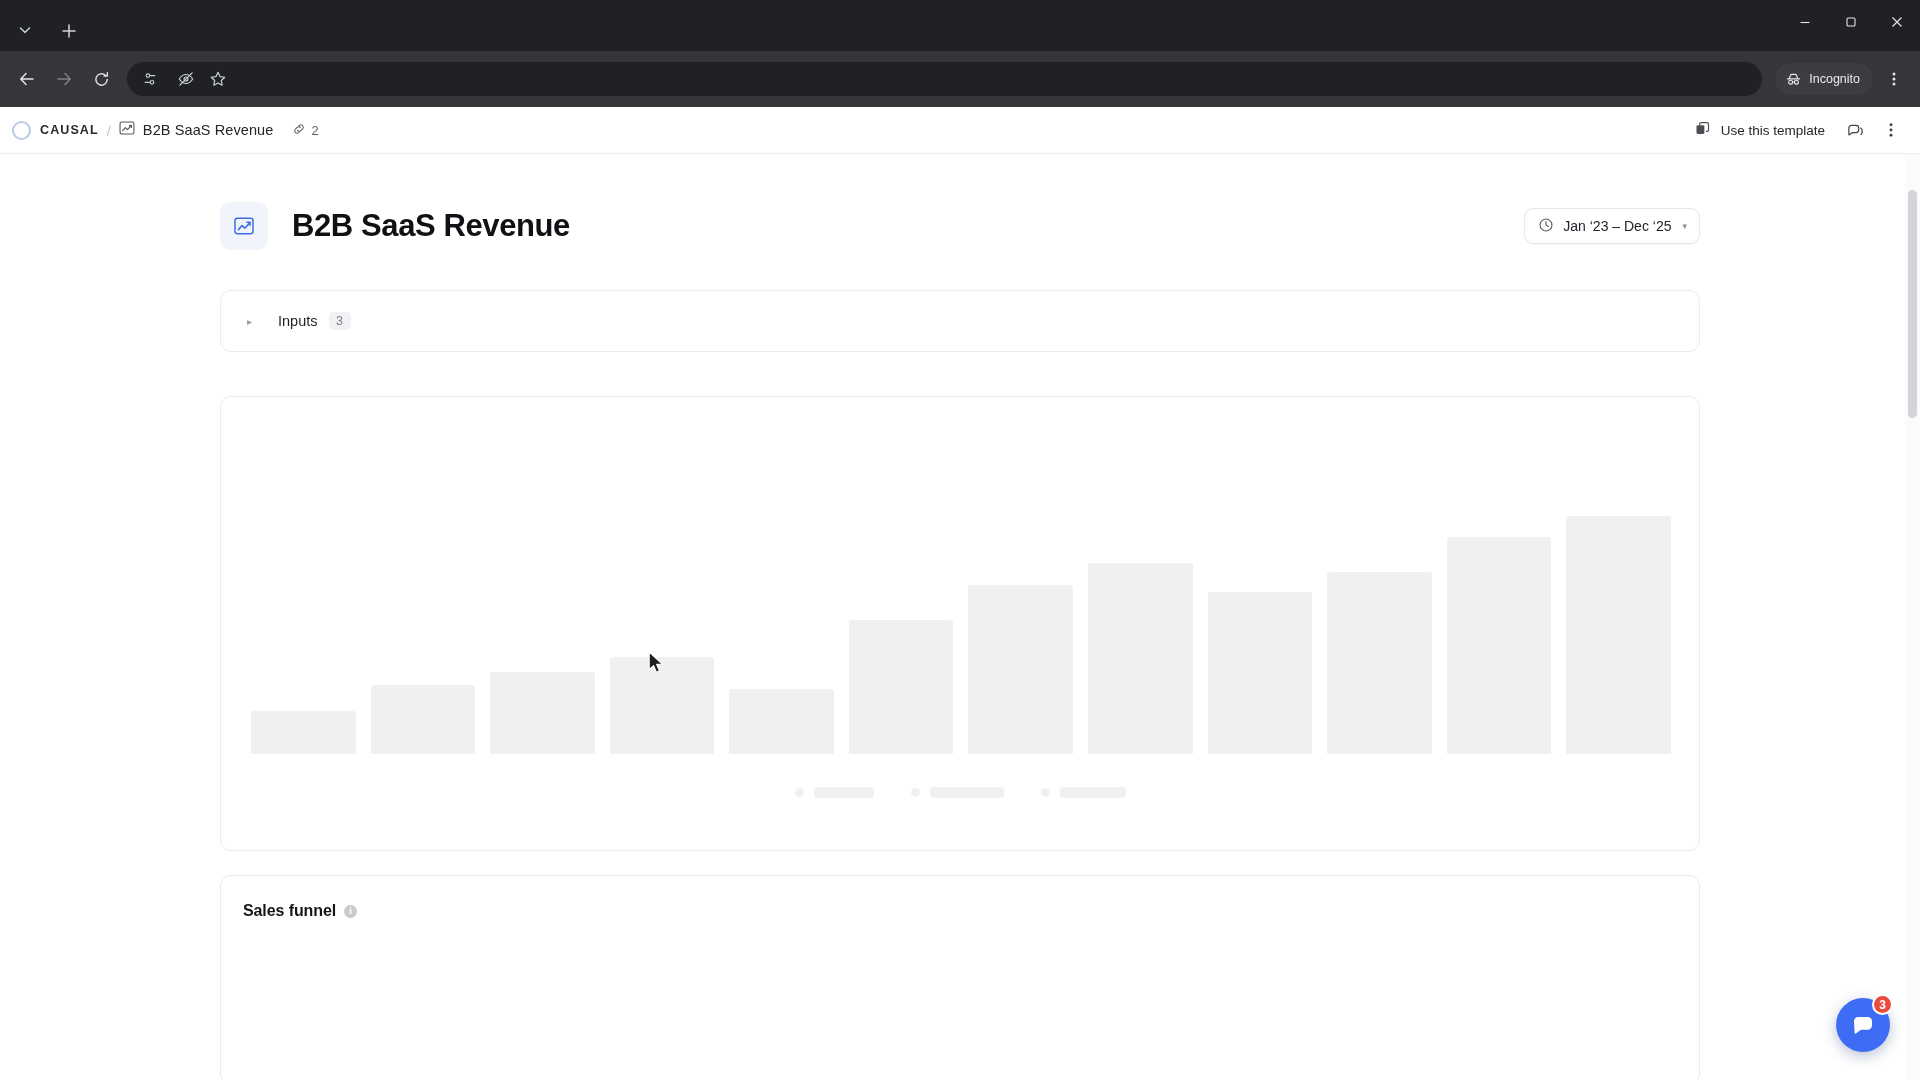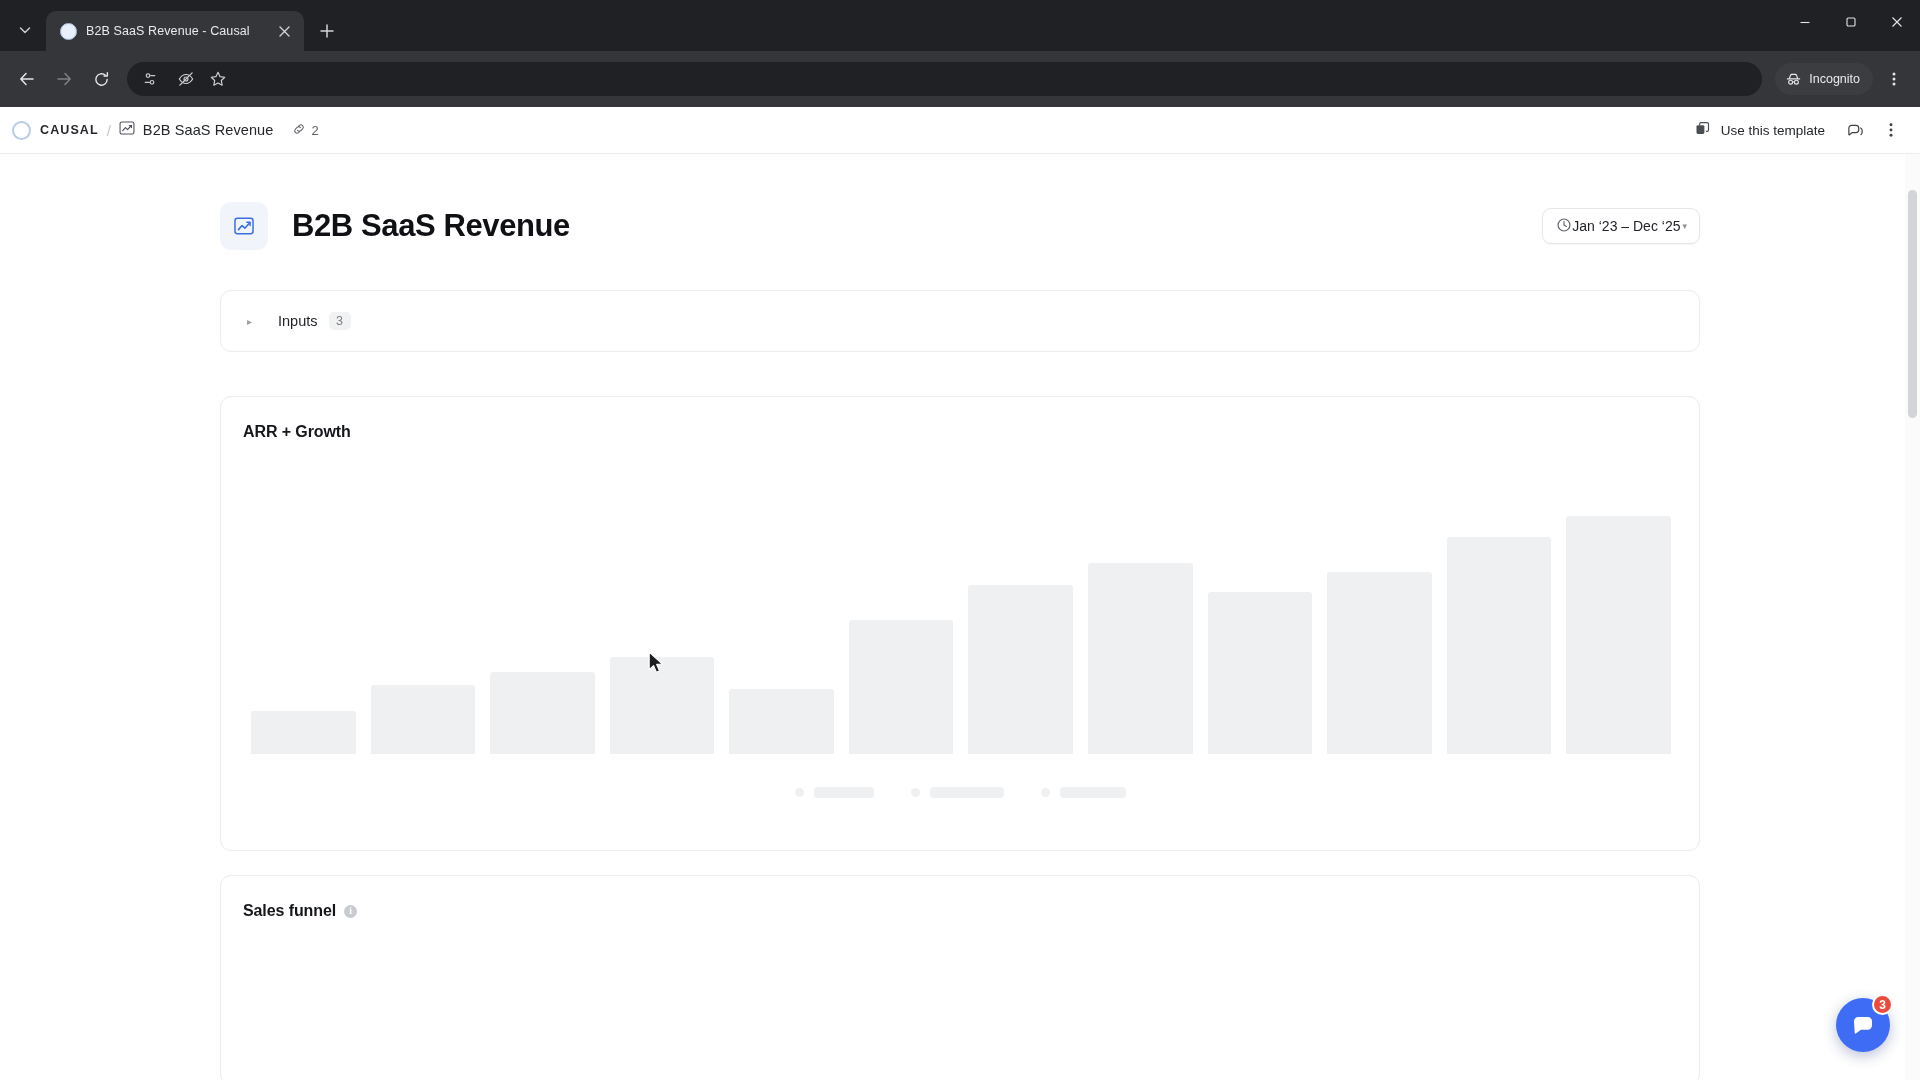--- a/index.html
+++ b/index.html
@@ -120,21 +120,21 @@
   .page { position:absolute; top:47px; left:0; right:0; bottom:0; overflow:hidden; background:#fff; }
   .page-inner { width: 1480px; margin: 0 auto; padding: 0 0 40px 0; }
 
   .title-row { display:flex; align-items:center; padding: 48px 0 0 0; }
   .title-tile {
     width:48px; height:48px; border-radius:11px; background:#f1f5fb;
     display:flex; align-items:center; justify-content:center; flex:none;
   }
   .page-title { font-size: 31px; font-weight: 700; color:#101114; margin-left: 24px; letter-spacing: -.4px; }
   .daterange {
-    margin-left:auto; display:flex; align-items:center; height:36px;
+    margin-left:auto; display:flex; align-items:center; gap:9px; height:36px;
     padding: 0 12px 0 13px; border:1px solid #e6e7ea; border-radius:9px;
     font-size:14px; color:#22242a; background:#fff;
     box-shadow: 0 1px 2px rgba(16,24,40,.04);
   }
   .caret { color:#8c9097; font-size:9px; margin-left:2px; }
 
   .card {
     margin-top: 24px; border:1px solid #ececee; border-radius: 11px; background:#fff;
   }
   .inputs-card { height: 62px; display:flex; align-items:center; padding: 0 26px; margin-top: 40px; }
@@ -191,29 +191,20 @@
 </head>
 <body>
 
 <div class="browser">
 
   <div class="tabstrip">
     <div class="tab-search">
       <svg width="12" height="12" viewBox="0 0 12 12">
           <path d="M1.5 4L6 8.5 10.5 4" stroke="currentColor" stroke-width="1.5" fill="none" stroke-linecap="round" stroke-linejoin="round"></path>
         </svg>
-    </div>
-    <div class="tab">
-      <div class="tab-favicon"></div>
-      <div class="tab-title">B2B SaaS Revenue - Causal</div>
-      <div class="tab-close">
-        <svg width="11" height="11" viewBox="0 0 11 11">
-            <path d="M1 1l9 9M10 1l-9 9" stroke="currentColor" stroke-width="1.4" stroke-linecap="round"></path>
-          </svg>
-      </div>
     </div>
     <div class="new-tab">
       <svg width="14" height="14" viewBox="0 0 14 14">
           <path d="M7 1v12M1 7h12" stroke="currentColor" stroke-width="1.5" stroke-linecap="round"></path>
         </svg>
     </div>
     <div class="winbtns">
       <div class="winbtn">
         <svg width="12" height="12" viewBox="0 0 12 12">
             <path d="M1.5 6.5h9" stroke="currentColor" stroke-width="1.1"></path>
@@ -371,23 +362,20 @@
           </div>
         </div>
 
         <div class="card inputs-card">
           <span class="disclosure">▸</span>
           <span class="inputs-label">Inputs</span>
           <span class="count-badge">3</span>
         </div>
 
         <div class="card chart-card">
-          <div class="card-title">
-            <span>ARR + Growth</span>
-          </div>
           <div class="bars" id="bars">
               <div class="bar" style="height: 16.6667%;"></div>
               <div class="bar" style="height: 26.6667%;"></div>
               <div class="bar" style="height: 31.6667%;"></div>
               <div class="bar" style="height: 37.5%;"></div>
               <div class="bar" style="height: 25%;"></div>
               <div class="bar" style="height: 51.6667%;"></div>
               <div class="bar" style="height: 65%;"></div>
               <div class="bar" style="height: 73.3333%;"></div>
               <div class="bar" style="height: 62.5%;"></div>

